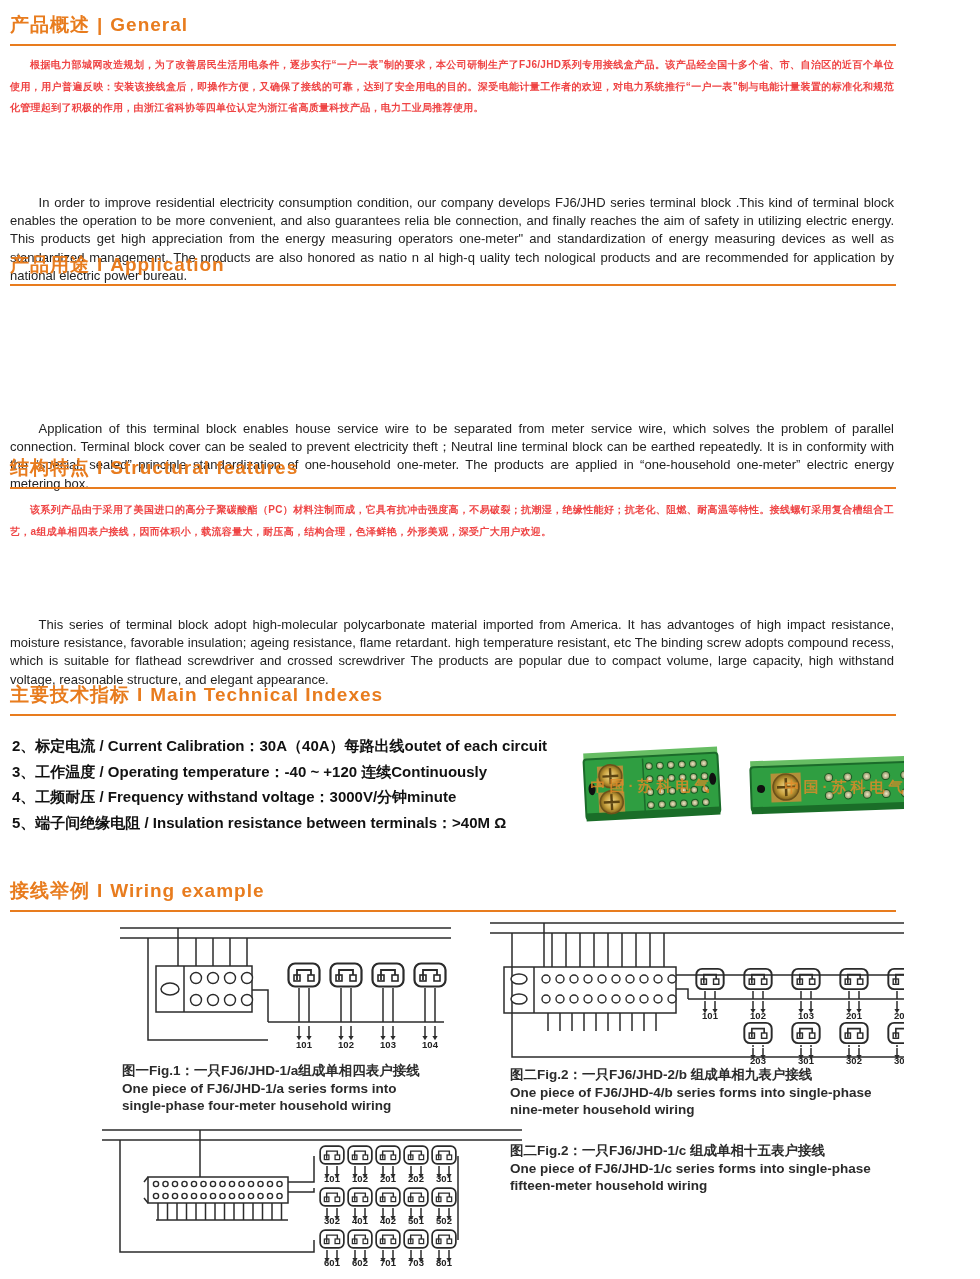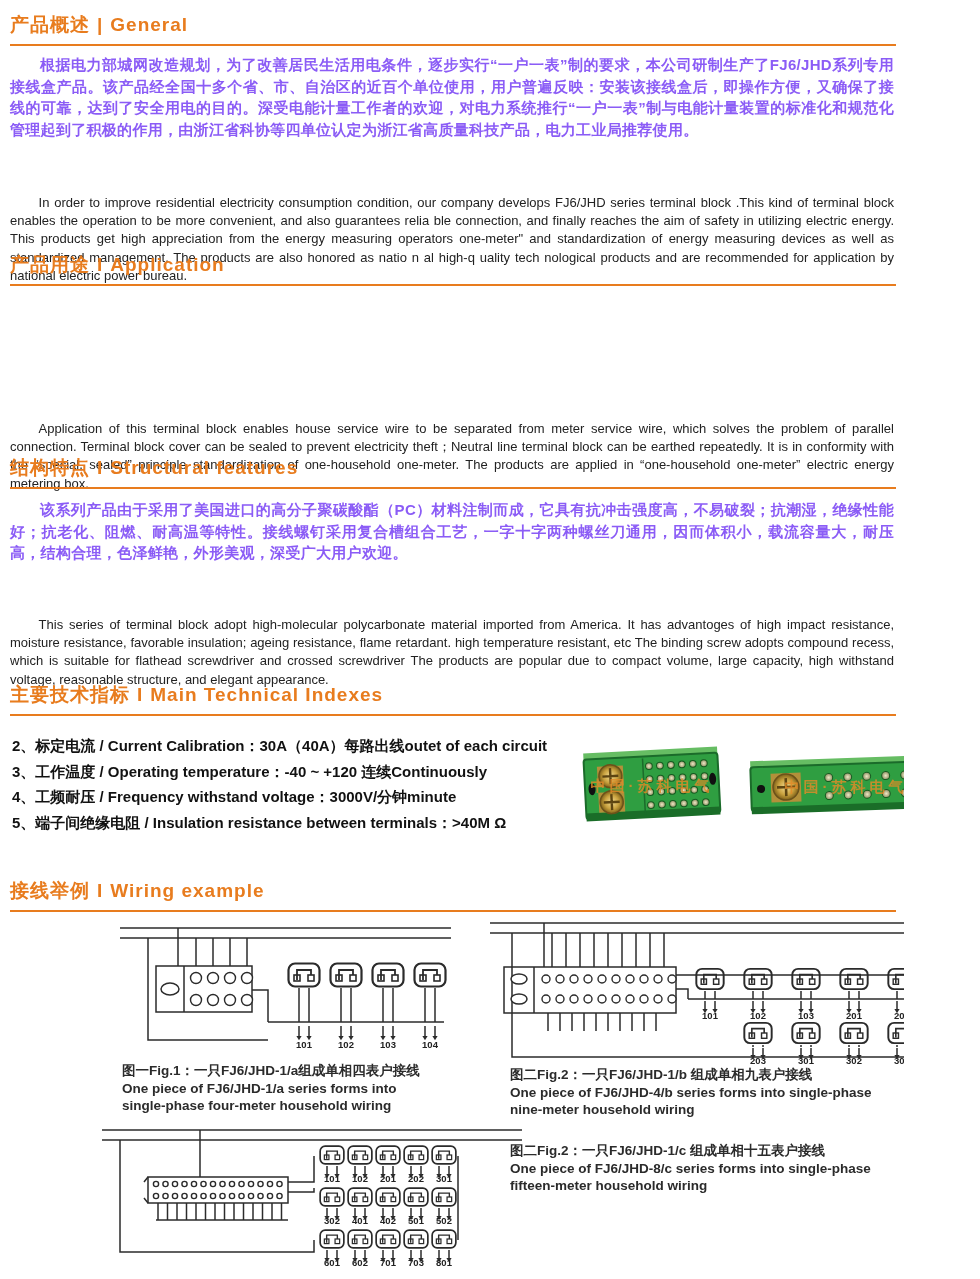--- a/index.html
+++ b/index.html
@@ -2,21 +2,21 @@
 <html><head>
 <meta charset="utf-8">
 <style>
   html,body{margin:0;padding:0;background:#fff;}
   .page{position:relative;width:904px;height:1279px;background:#ffffff;overflow:hidden;
         font-family:"Liberation Sans","DejaVu Sans",sans-serif;color:#1a1a1a;}
   .sec-head{position:absolute;left:10px;right:8px;border-bottom:2px solid #e87c1e;
             padding-bottom:6px;color:#e87c1e;font-size:19px;font-weight:bold;letter-spacing:1px;}
   .sec-head .h-sep{margin:0 7px;}
   .para{position:absolute;left:10px;right:10px;text-align:justify;}
-  .zh{font-size:15px;line-height:21.5px;font-weight:bold;letter-spacing:.3px;text-indent:2em;color:#8b5cf6;}
+  .zh{font-size:10px;line-height:21.5px;font-weight:bold;letter-spacing:.3px;text-indent:2em;color:#ef4444;}
   .en{font-size:13px;line-height:18.2px;font-weight:normal;color:#222;text-indent:2.2em;margin-top:48px;}
   .tech-list{position:absolute;left:12px;top:733px;width:555px;font-size:15px;font-weight:bold;color:#111;}
   .tech-list .tech-item{line-height:25.5px;white-space:nowrap;}
   .photo{position:absolute;}
   .diagram{position:absolute;text-align:right;}
   .cap{position:absolute;font-size:13.5px;font-weight:bold;line-height:17.5px;color:#2b2b2b;}
   .wire{stroke:#2b2b2b;stroke-width:1.5;fill:none;}
   .arrowhead{fill:#2b2b2b;stroke:none;}
   .mlabel{font:bold 9.5px "Liberation Sans","DejaVu Sans",sans-serif;fill:#222;text-anchor:middle;}
   .wm{font:bold 15px "Liberation Sans","DejaVu Sans",sans-serif;fill:rgba(224,138,40,.82);
@@ -56,21 +56,21 @@
   <div class="para en" style="top:146px">In order to improve residential electricity consumption condition, our company develops FJ6/JHD series terminal block .This kind of terminal block enables the operation to be more convenient, and also guarantees relia ble connection, and finally reaches the aim of safety in utilizing electric energy. This products get high appreciation from the energy measuring operators one-meter" and standardization of energy measuring devices as well as standardized management. The products are also honored as natio n al high-q uality tech nological products and are recommended for application by national electric power bureau.</div>
 
   <div class="sec-head" style="top:252px">
     <span class="h-zh">产品用途</span><span class="h-sep">I</span><span class="h-en">Application</span>
   </div>
   <div class="para en" style="top:372px">Application of this terminal block enables house service wire to be separated from meter service wire, which solves the problem of parallel connection. Terminal block cover can be sealed to prevent electricity theft；Neutral line terminal block can be earthed repeatedly. It is in conformity with the “special, sealed” principle standardization of one-household one-meter. The products are applied in “one-household one-meter” electric energy metering box.</div>
 
   <div class="sec-head" style="top:455px">
     <span class="h-zh">结构特点</span><span class="h-sep">I</span><span class="h-en">Structural features</span>
   </div>
-  <div class="para zh" style="top:499px">该系列产品由于采用了美国进口的高分子聚碳酸酯（PC）材料注制而成，它具有抗冲击强度高，不易破裂；抗潮湿，绝缘性能好；抗老化、阻燃、耐高温等特性。接线螺钉采用复合槽组合工艺，一字十字两种螺丝刀通用，因而体积小，载流容量大，耐压高，结构合理，色泽鲜艳，外形美观，深受广大用户欢迎。</div>
+  <div class="para zh" style="top:499px">该系列产品由于采用了美国进口的高分子聚碳酸酯（PC）材料注制而成，它具有抗冲击强度高，不易破裂；抗潮湿，绝缘性能好；抗老化、阻燃、耐高温等特性。接线螺钉采用复合槽组合工艺，a组成单相四表户接线，因而体积小，载流容量大，耐压高，结构合理，色泽鲜艳，外形美观，深受广大用户欢迎。</div>
   <div class="para en" style="top:568px">This series of terminal block adopt high-molecular polycarbonate material imported from America. It has advantoges of high impact resistance, moisture resistance, favorable insulation; ageing resistance, flame retardant. high temperature resistant, etc The binding screw adopts compound recess, which is suitable for flathead screwdriver and crossed screwdriver The products are popular due to compact volume, large capacity, high withstand voltage, reasonable structure, and elegant appearance.</div>
 
   <div class="sec-head" style="top:682px">
     <span class="h-zh">主要技术指标</span><span class="h-sep">I</span><span class="h-en">Main Technical Indexes</span>
   </div>
   <div class="tech-list">
     <div class="tech-item">2、标定电流 / Current Calibration：30A（40A）每路出线outet of each circuit</div>
     <div class="tech-item">3、工作温度 / Operating temperature：-40 ~ +120 连续Continuously</div>
     <div class="tech-item">4、工频耐压 / Frequency withstand voltage：3000V/分钟minute</div>
     <div class="tech-item">5、端子间绝缘电阻 / Insulation resistance between terminals：&gt;40M Ω</div>
@@ -340,21 +340,21 @@
       </svg>
   </div>
 
   <div class="cap" style="left:122px;top:1062px;width:360px">
     <div>图一Fig.1：一只FJ6/JHD-1/a组成单相四表户接线</div>
     <div>One piece of FJ6/JHD-1/a series forms into</div>
     <div>single-phase four-meter household wiring</div>
   </div>
 
   <div class="cap" style="left:510px;top:1066px;width:420px">
-    <div>图二Fig.2：一只FJ6/JHD-1/b 组成单相九表户接线</div>
+    <div>图二Fig.2：一只FJ6/JHD-2/b 组成单相九表户接线</div>
     <div>One piece of FJ6/JHD-4/b series forms into single-phase</div>
     <div>nine-meter household wiring</div>
   </div>
 
   <div class="diagram" style="left:100px;top:1122px;width:424px;height:157px">
     <svg id="fig3-lines" width="424" height="157" viewBox="0 0 424 157">
       <g class="figline">
         <path d="M2 8 H422"></path>
           <path d="M2 18 H422"></path>
         <path d="M20 18 V130 H214 V118"></path>
@@ -526,17 +526,17 @@
         <path d="M336.4 136 L341.6 136 L339 140.2 Z" class="arrowhead"></path>
         <line x1="349" y1="128" x2="349" y2="130" class="wire"></line>
         <line x1="349" y1="130" x2="349" y2="136" class="wire"></line>
         <path d="M346.4 136 L351.6 136 L349 140.2 Z" class="arrowhead"></path>
         <text x="344" y="144" class="mlabel">801</text>
       </svg>
   </div>
 
   <div class="cap" style="left:510px;top:1142px;width:420px">
     <div>图二Fig.2：一只FJ6/JHD-1/c 组成单相十五表户接线</div>
-    <div>One piece of FJ6/JHD-8/c series forms into single-phase</div>
+    <div>One piece of FJ6/JHD-1/c series forms into single-phase</div>
     <div>fifteen-meter household wiring</div>
   </div>
 
 </div>
 
 </body></html>

